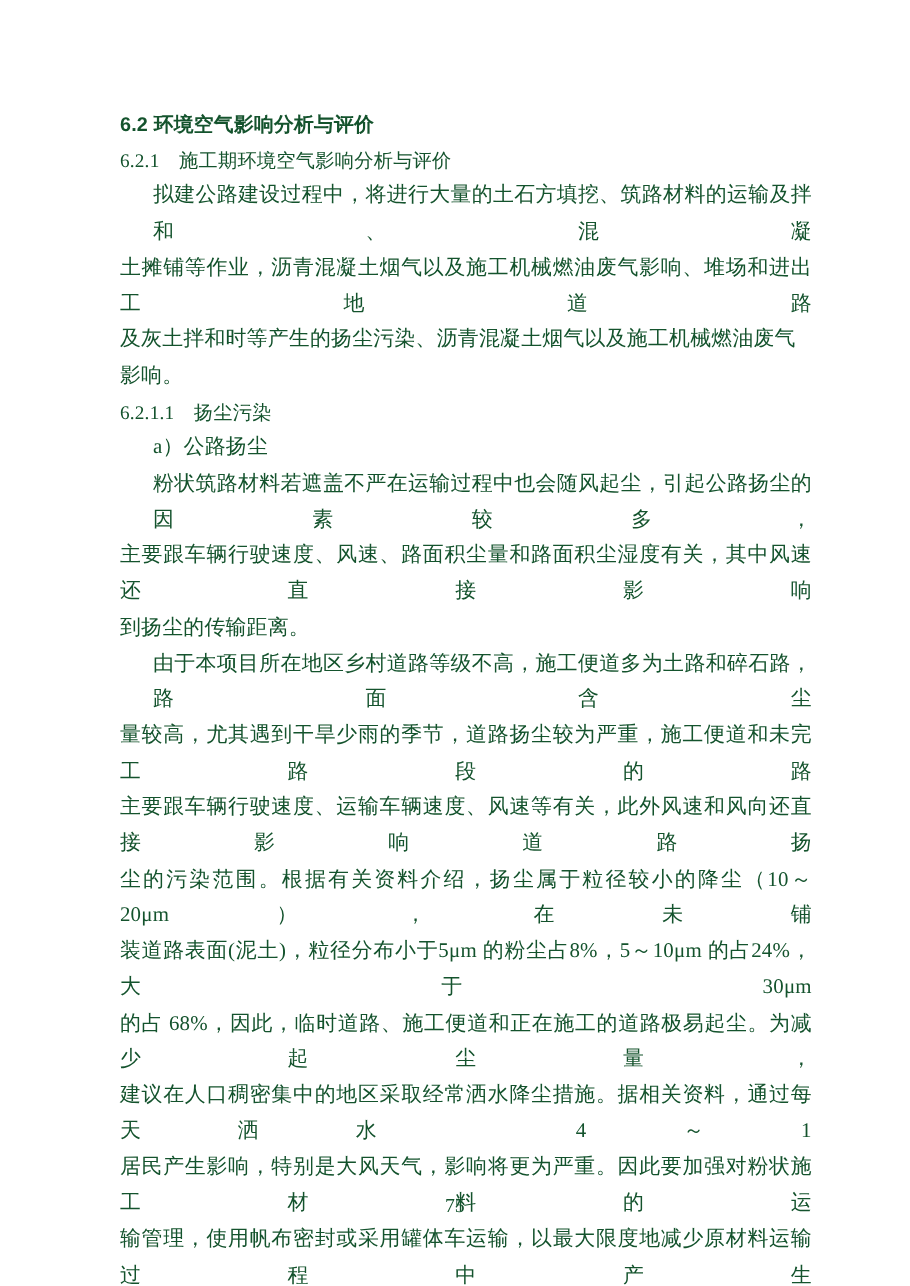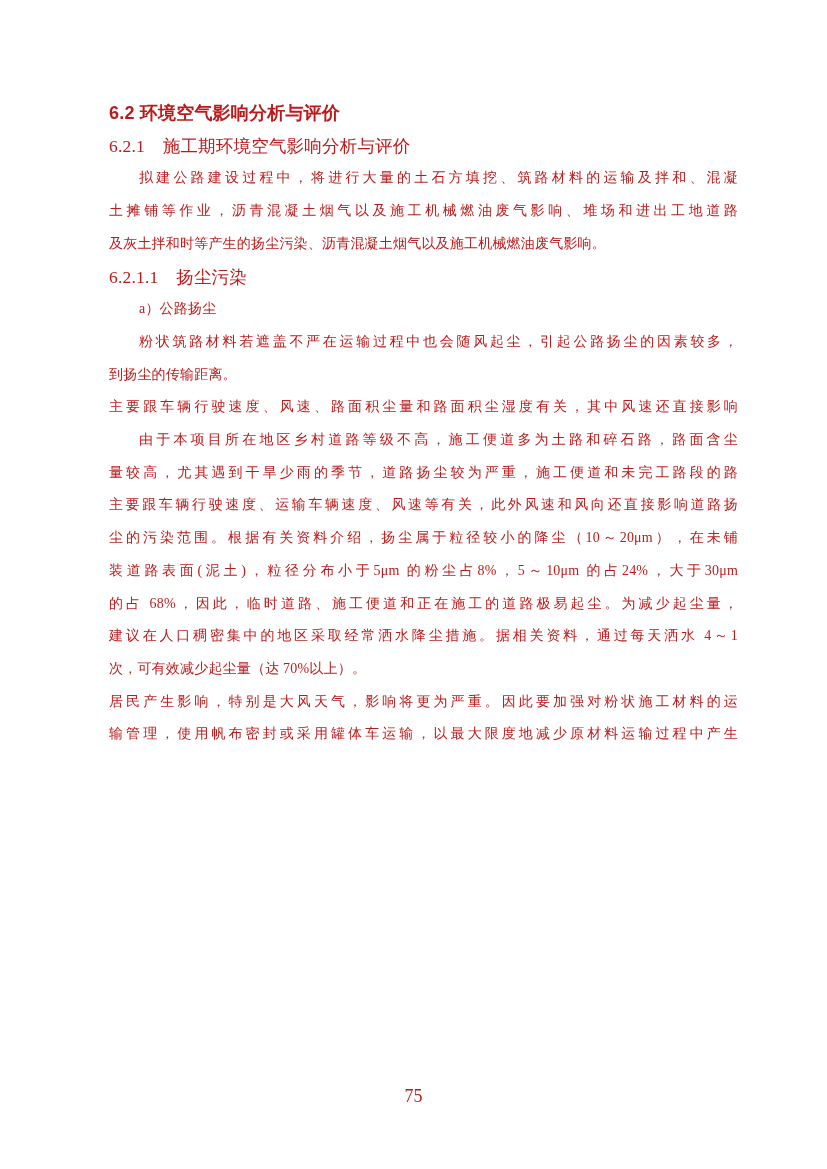--- a/index.html
+++ b/index.html
@@ -6,31 +6,31 @@
     margin: 0;
     padding: 0;
     background: #ffffff;
   }
   .page {
     position: relative;
     width: 827px;
     height: 1169px;
     background: #ffffff;
     overflow: hidden;
-    color: #b91c1c;
+    color: #14532d;
     font-family: "Liberation Serif", "DejaVu Serif", serif;
   }
   .doc-body {
     position: absolute;
     left: 109px;
     top: 97px;
     width: 629px;
   }
   .line {
-    font-size: 14px;
+    font-size: 19px;
     line-height: 32.7px;
     text-align: left;
     letter-spacing: 0.2px;
   }
   .line.justify {
     text-align: justify;
     text-align-last: justify;
   }
   .line.indent {
     padding-left: 30px;
@@ -60,29 +60,28 @@
 <div class="page">
   <div class="doc-body">
       <div class="line h1">6.2 环境空气影响分析与评价</div>
       <div class="line h2">6.2.1　施工期环境空气影响分析与评价</div>
       <div class="line justify indent">拟建公路建设过程中，将进行大量的土石方填挖、筑路材料的运输及拌和、混凝</div>
       <div class="line justify">土摊铺等作业，沥青混凝土烟气以及施工机械燃油废气影响、堆场和进出工地道路</div>
       <div class="line">及灰土拌和时等产生的扬尘污染、沥青混凝土烟气以及施工机械燃油废气影响。</div>
       <div class="line h3">6.2.1.1　扬尘污染</div>
       <div class="line item indent">a）公路扬尘</div>
       <div class="line justify indent">粉状筑路材料若遮盖不严在运输过程中也会随风起尘，引起公路扬尘的因素较多，</div>
+      <div class="line justify">主要跟车辆行驶速度、风速、路面积尘量和路面积尘湿度有关，其中风速还直接影响</div>
       <div class="line">到扬尘的传输距离。</div>
-      <div class="line justify">主要跟车辆行驶速度、风速、路面积尘量和路面积尘湿度有关，其中风速还直接影响</div>
       <div class="line justify indent">由于本项目所在地区乡村道路等级不高，施工便道多为土路和碎石路，路面含尘</div>
       <div class="line justify">量较高，尤其遇到干旱少雨的季节，道路扬尘较为严重，施工便道和未完工路段的路</div>
       <div class="line justify">主要跟车辆行驶速度、运输车辆速度、风速等有关，此外风速和风向还直接影响道路扬</div>
       <div class="line justify">尘的污染范围。根据有关资料介绍，扬尘属于粒径较小的降尘（10～20μm），在未铺</div>
       <div class="line justify">装道路表面(泥土)，粒径分布小于5μm 的粉尘占8%，5～10μm 的占24%，大于30μm</div>
       <div class="line justify">的占 68%，因此，临时道路、施工便道和正在施工的道路极易起尘。为减少起尘量，</div>
       <div class="line justify">建议在人口稠密集中的地区采取经常洒水降尘措施。据相关资料，通过每天洒水 4～1</div>
-      <div class="line">次，可有效减少起尘量（达 70%以上）。</div>
       <div class="line justify">居民产生影响，特别是大风天气，影响将更为严重。因此要加强对粉状施工材料的运</div>
       <div class="line justify">输管理，使用帆布密封或采用罐体车运输，以最大限度地减少原材料运输过程中产生</div>
     </div>
   <div class="footer">
     <span>75</span>
   </div>
 </div>
 
 </body></html>

